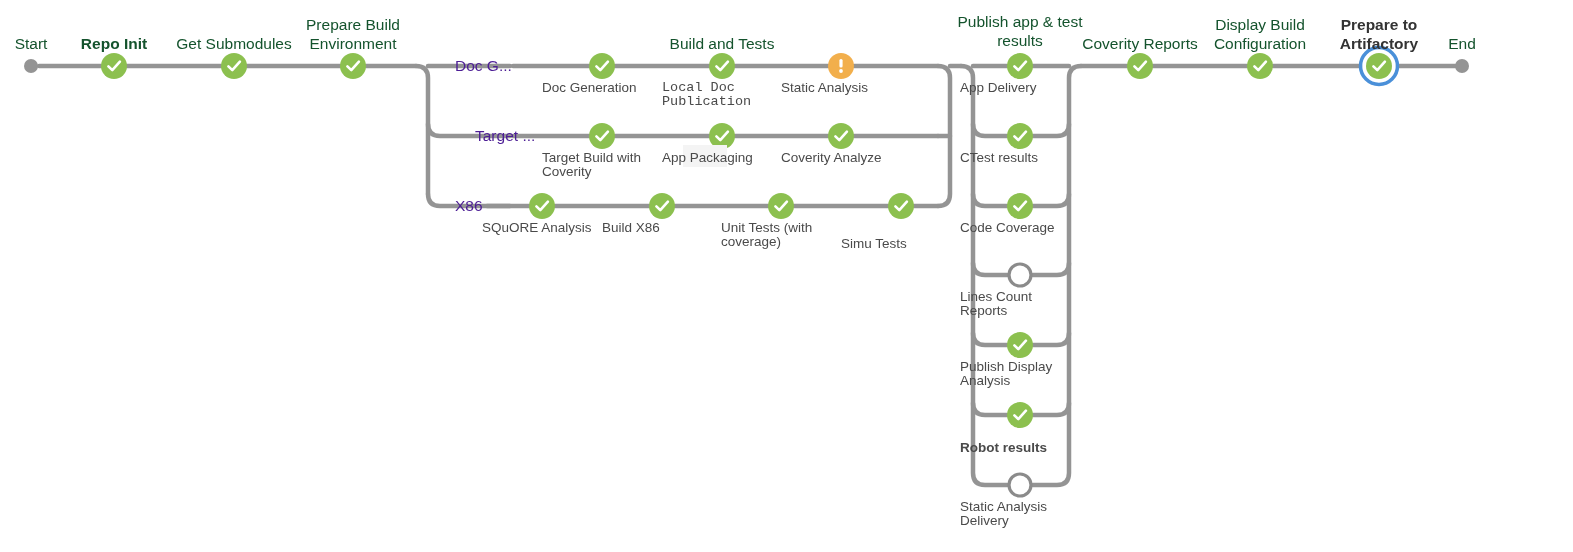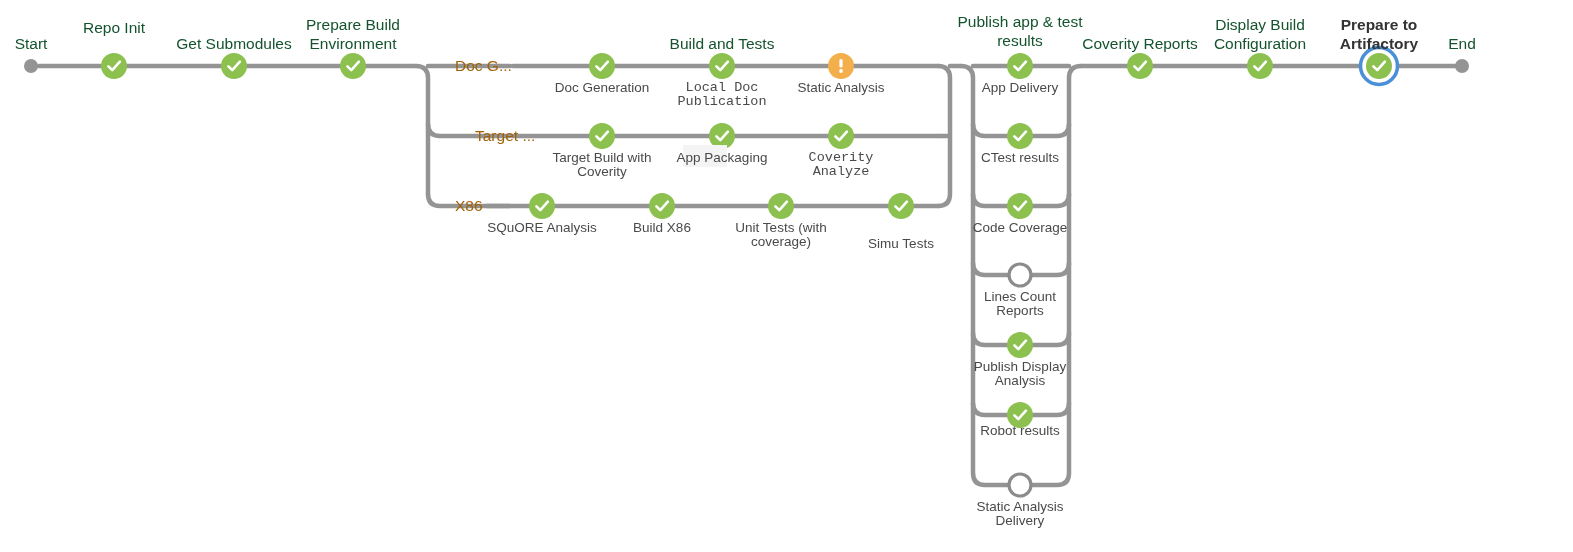--- a/index.html
+++ b/index.html
@@ -7,31 +7,31 @@
   body{
     width:1573px;height:552px;overflow:hidden;
     font-family:"Liberation Sans","DejaVu Sans",sans-serif;
     color:#4a4a4a;-webkit-font-smoothing:antialiased;
   }
   #pipeline-root{position:relative;width:1573px;height:552px;}
   svg.graph{position:absolute;left:0;top:0;width:1573px;height:552px;}
 
   
   .lbl{
-    position:absolute;text-align:center;line-height:14px;
+    position:absolute;line-height:14px;
     font-size:13.5px;color:#4a4a4a;white-space:normal;
     -webkit-user-select:none;user-select:none;
   }
   .stage-head{
     position:absolute;text-align:center;line-height:19px;
     font-size:15.5px;color:#14532d;
   }
   .stage-head.selected{font-weight:bold;color:#333;}
   .branch-name{
-    position:absolute;font-size:15.5px;color:#a16207;
+    position:absolute;font-size:15.5px;color:#4c1d95;
     line-height:18px;white-space:nowrap;
   }
   .node-hit{position:absolute;cursor:pointer;border-radius:50%;}
   .ghost-box{position:absolute;background:#f4f4f4;}
 </style>
 </head>
 <body>
 
 <div id="pipeline-root">
 
@@ -181,51 +181,51 @@
           <circle cx="1020" cy="485" r="11" fill="#ffffff" stroke="#8b8b8b" stroke-width="3.2"></circle>
         </g>
       </g>
   </svg>
 
   <div class="ghost-box" style="left:683px;top:145px;width:44px;height:22px;"></div>
 
   <div id="head-layer">
       <div class="stage-head" style="left: -9px; top: 34px; width: 80px;">Start</div>
       <div class="stage-head" style="left: 1422px; top: 34px; width: 80px;">End</div>
-      <div class="stage-head" style="left: 59px; top: 18px; width: 110px;">Repo Init</div>
+      <div class="stage-head" style="left: 59px; top: 34px; width: 110px; font-weight: bold;">Repo Init</div>
       <div class="stage-head" style="left: 159px; top: 34px; width: 150px;">Get Submodules</div>
       <div class="stage-head" style="left: 293px; top: 15px; width: 120px;">Prepare Build Environment</div>
       <div class="stage-head" style="left: 955px; top: 12px; width: 130px;">Publish app &amp; test results</div>
       <div class="stage-head" style="left: 1065px; top: 34px; width: 150px;">Coverity Reports</div>
       <div class="stage-head" style="left: 1195px; top: 15px; width: 130px;">Display Build Configuration</div>
       <div class="stage-head selected" style="left: 1319px; top: 15px; width: 120px;">Prepare to Artifactory</div>
       <div class="stage-head" style="left: 632px; top: 34px; width: 180px;">Build and Tests</div>
     </div>
   <div id="branchname-layer">
       <div class="branch-name" style="left: 455px; top: 57px;">Doc G...</div>
       <div class="branch-name" style="left: 451px; top: 127px; margin-left: 24px;">Target ...</div>
       <div class="branch-name" style="left: 455px; top: 197px;">X86</div>
     </div>
   <div id="caption-layer">
       <div class="lbl" style="left: 542px; top: 81px; width: 120px;">Doc Generation</div>
       <div class="lbl" style="left: 662px; top: 81px; width: 120px; font-family: Liberation Mono, monospace;">Local Doc Publication</div>
       <div class="lbl" style="left: 781px; top: 81px; width: 120px;">Static Analysis</div>
       <div class="lbl" style="left: 542px; top: 151px; width: 120px;">Target Build with Coverity</div>
       <div class="lbl" style="left: 662px; top: 151px; width: 120px;">App Packaging</div>
-      <div class="lbl" style="left: 781px; top: 151px; width: 120px; font-family: Liberation Mono, monospace;">Coverity Analyze</div>
+      <div class="lbl" style="left: 781px; top: 151px; width: 120px;">Coverity Analyze</div>
       <div class="lbl" style="left: 482px; top: 221px; width: 120px;">SQuORE Analysis</div>
       <div class="lbl" style="left: 602px; top: 221px; width: 120px;">Build X86</div>
       <div class="lbl" style="left: 721px; top: 221px; width: 120px;">Unit Tests (with coverage)</div>
       <div class="lbl" style="left: 841px; top: 237px; width: 120px;">Simu Tests</div>
       <div class="lbl" style="left: 960px; top: 81px; width: 120px;">App Delivery</div>
       <div class="lbl" style="left: 960px; top: 151px; width: 120px;">CTest results</div>
       <div class="lbl" style="left: 960px; top: 221px; width: 120px;">Code Coverage</div>
       <div class="lbl" style="left: 960px; top: 290px; width: 120px;">Lines Count Reports</div>
       <div class="lbl" style="left: 960px; top: 360px; width: 120px;">Publish Display Analysis</div>
-      <div class="lbl" style="left: 960px; top: 424px; width: 120px;">Robot results</div>
+      <div class="lbl" style="left: 960px; top: 441px; width: 120px; font-weight: bold;">Robot results</div>
       <div class="lbl" style="left: 960px; top: 500px; width: 120px;">Static Analysis Delivery</div>
     </div>
   <div id="hit-layer">
       <div class="node-hit" style="left: 14px; top: 49px; width: 34px; height: 34px;"></div>
       <div class="node-hit" style="left: 1445px; top: 49px; width: 34px; height: 34px;"></div>
       <div class="node-hit" style="left: 97px; top: 49px; width: 34px; height: 34px;"></div>
       <div class="node-hit" style="left: 217px; top: 49px; width: 34px; height: 34px;"></div>
       <div class="node-hit" style="left: 336px; top: 49px; width: 34px; height: 34px;"></div>
       <div class="node-hit" style="left: 1123px; top: 49px; width: 34px; height: 34px;"></div>
       <div class="node-hit" style="left: 1243px; top: 49px; width: 34px; height: 34px;"></div>

